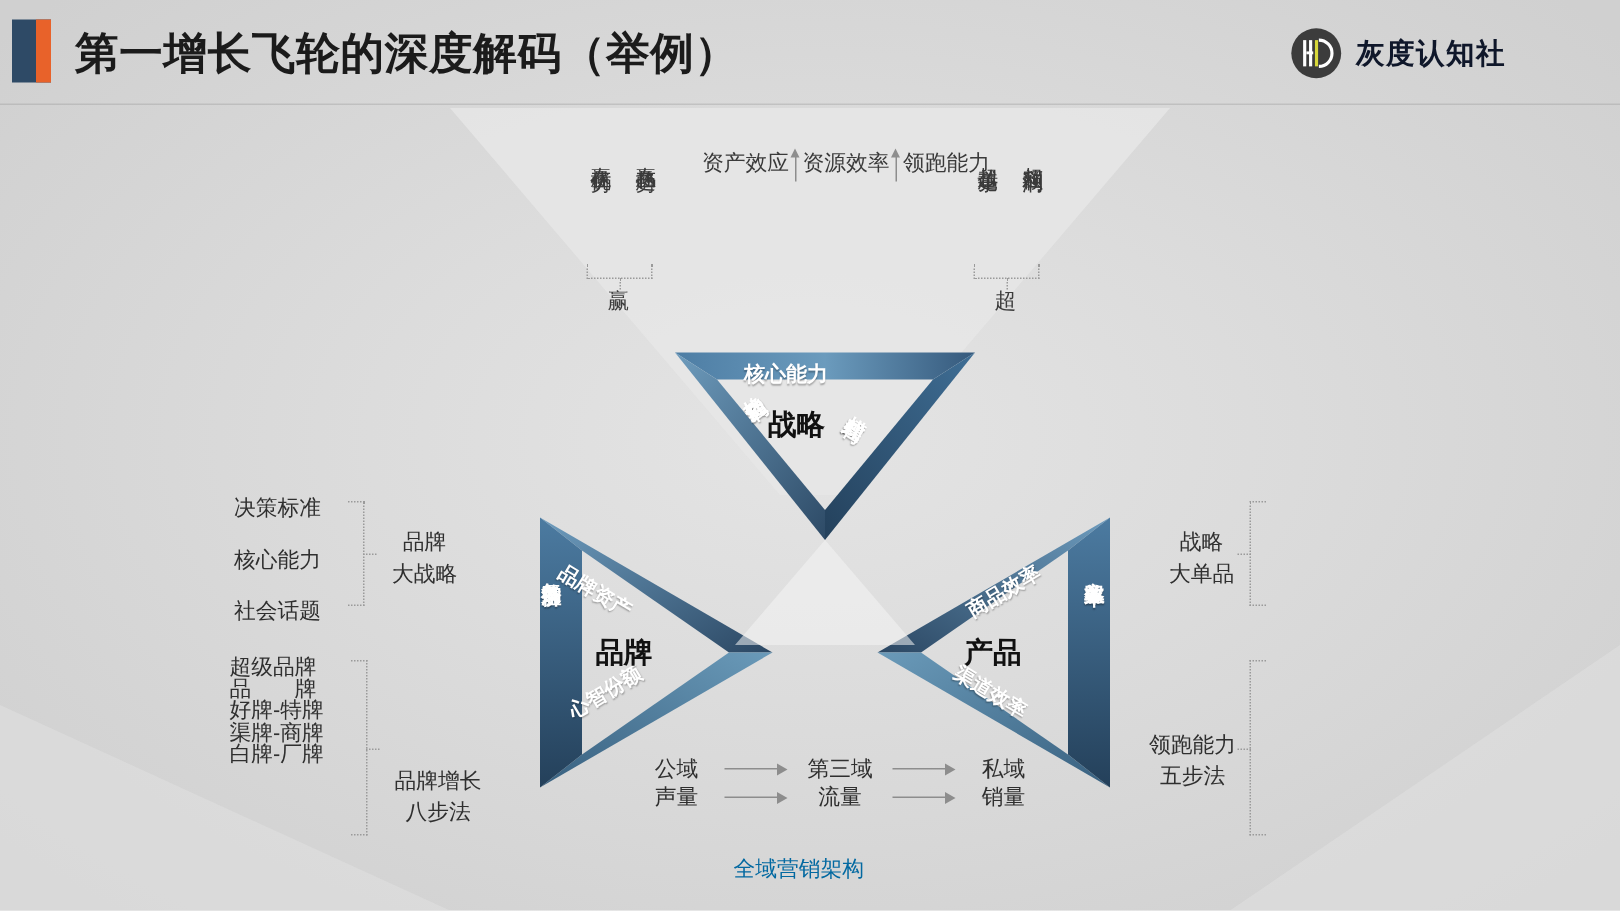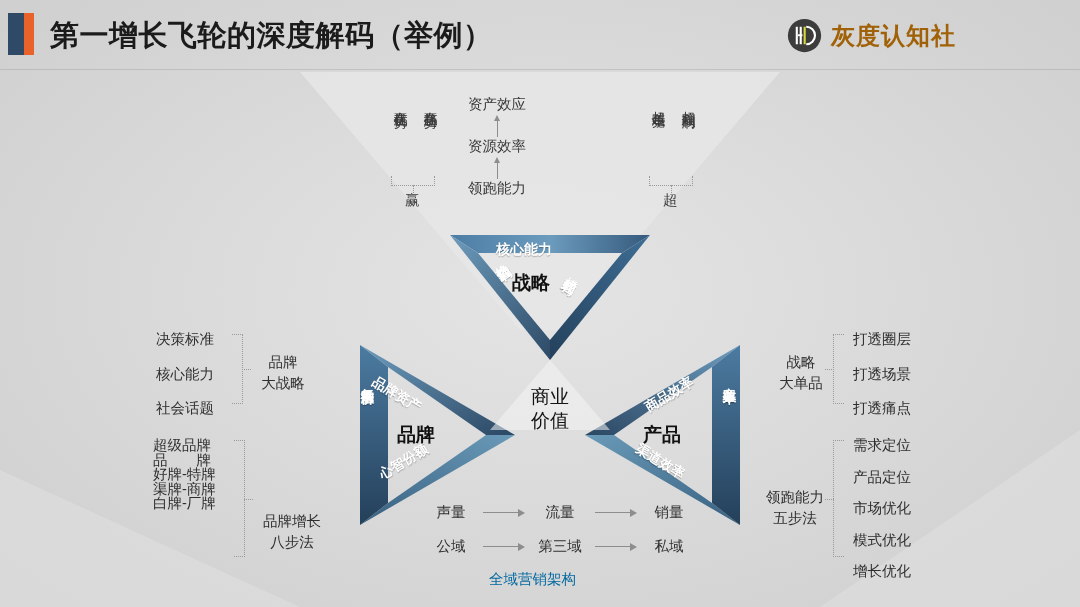--- a/index.html
+++ b/index.html
@@ -17,59 +17,59 @@
   
   .bg-sheen {
     position: absolute; inset: 0;
     background: radial-gradient(ellipse 700px 420px at 50% 48%, #e4e4e4 0%, #dcdcdc 42%, #d4d4d4 80%, #d0d0d0 100%);
     pointer-events: none;
   }
   .bg-funnel { position:absolute; inset:0; pointer-events:none; }
 
   
   .header {
-    position: absolute; left: 0; top: 0; width: 970px; height: 70px;
+    position: absolute; left: 0; top: 0; width: 970px; height: 70px; padding-left: 48px;
   }
   .accent-block {
     position: absolute; left: 8px; top: 13px; width: 26px; height: 42px;
     background: #2e4a66;
   }
   .accent-strip {
     position: absolute; left: 24px; top: 13px; width: 10px; height: 42px;
     background: #e8622a;
   }
   .title {
     position: absolute; left: 50px; top: 16px;
     font-size: 29px; font-weight: 700; color: #1b1b1b;
     letter-spacing: 0.5px; white-space: nowrap;
   }
   .header-rule {
     position: absolute; left: 0; top: 69px; width: 1080px; height: 1px;
     background: rgba(150,150,150,0.35);
   }
   .logo { position: absolute; right: 14px; top: 18px; display: flex; align-items: center; gap: 9px; }
   .logo-mark { width: 35px; height: 35px; }
-  .logo-text { font-size: 24px; color: #a16207; font-weight: 600; letter-spacing: 1px; white-space: nowrap; }
+  .logo-text { font-size: 19px; color: #0f172a; font-weight: 600; letter-spacing: 1px; white-space: nowrap; }
 
   
   .vtext {
     writing-mode: vertical-rl;
     text-orientation: upright;
     letter-spacing: 1px;
     white-space: nowrap;
   }
   .tiny-label { font-size: 13.5px; color: #3c3c3c; white-space: nowrap; }
 
   
   .top-region { position: absolute; left: 0; top: 86px; width: 1080px; height: 130px; }
   .vcol {
     position: absolute; font-size: 14px; color: #3a3a3a; font-weight: 500;
   }
   .topcol {
-    position: absolute; display: flex; flex-direction: column; align-items: center; gap: 0;
+    position: absolute; display: flex; flex-direction: row; align-items: center; gap: 0;
   }
   .topcol .cell { font-size: 14.5px; color: #3a3a3a; white-space: nowrap; line-height: 1.1; }
   .uparrow { width: 9px; height: 26px; position: relative; }
   .uparrow::before {
     content: ""; position: absolute; left: 4px; top: 6px; width: 1.3px; height: 18px; background: #8d8d8d;
   }
   .uparrow::after {
     content: ""; position: absolute; left: 1px; top: 2px;
     border-left: 3.5px solid transparent; border-right: 3.5px solid transparent;
     border-bottom: 6px solid #8d8d8d;
@@ -221,40 +221,28 @@
     <div class="item">白牌-厂牌</div>
   </div>
   <div class="bracket-v right-edge" style="left:234px; top:440px; width:10px; height:115px;">
       <span class="nub"></span>
     </div>
   <div class="side-title" style="left:253px; top:511px; width:78px;">
     <div>品牌增长</div>
     <div>八步法</div>
   </div>
 
-  <div class="side-list" style="left:853px; top:332px; gap:20px;">
-    <div class="item">打透圈层</div>
-    <div class="item">打透场景</div>
-    <div class="item">打透痛点</div>
-  </div>
   <div class="bracket-v left-edge" style="left:833px; top:334px; width:10px; height:68px;">
       <span class="nub"></span>
     </div>
   <div class="side-title" style="left:772px; top:352px; width:58px;">
     <div>战略</div>
     <div>大单品</div>
   </div>
 
-  <div class="side-list" style="left:853px; top:438px; gap:17px;">
-    <div class="item">需求定位</div>
-    <div class="item">产品定位</div>
-    <div class="item">市场优化</div>
-    <div class="item">模式优化</div>
-    <div class="item">增长优化</div>
-  </div>
   <div class="bracket-v left-edge" style="left:833px; top:440px; width:10px; height:115px;">
       <span class="nub"></span>
     </div>
   <div class="side-title" style="left:756px; top:487px; width:78px;">
     <div>领跑能力</div>
     <div>五步法</div>
   </div>
 
   <div class="diagram">
     <svg width="500" height="320" viewBox="0 0 500 320">
@@ -321,37 +309,33 @@
     <div class="edge-label" style="left:78px; top:148px; font-size:13.5px; transform:rotate(31deg); transform-origin:left top;">品牌资产</div>
     <div class="edge-label vtext" style="left:58px; top:152px; font-size:13.5px;">复购溢价</div>
     <div class="edge-label" style="left:76px; top:243px; font-size:13.5px; transform:rotate(-31deg); transform-origin:left top;">心智份额</div>
     <div class="tri-label" style="left:97px; top:197px; font-size:19px;">品牌</div>
 
     <div class="edge-label" style="left:334px; top:148px; font-size:13.5px; transform:rotate(-31deg); transform-origin:right top;">商品效率</div>
     <div class="edge-label vtext" style="left:420px; top:152px; font-size:13.5px;">客单效率</div>
     <div class="edge-label" style="left:334px; top:243px; font-size:13.5px; transform:rotate(31deg); transform-origin:right top;">渠道效率</div>
     <div class="tri-label" style="left:343px; top:197px; font-size:19px;">产品</div>
 
-    <div class="center-label" style="left:211px; top:160px; width:78px;">
-      <div>商业</div>
-      <div>价值</div>
-    </div>
   </div>
 
   <div class="flow" style="left:428px; top:503px;">
+    <div class="flow-row">
+      <div class="flow-cell" style="width:46px;">公域</div>
+      <div class="arrow-r" style="width:42px; margin:0 9px;"></div>
+      <div class="flow-cell" style="width:52px;">第三域</div>
+      <div class="arrow-r" style="width:42px; margin:0 9px;"></div>
+      <div class="flow-cell" style="width:46px;">私域</div>
+    </div>
     <div class="flow-row" style="margin-bottom:15px;">
       <div class="flow-cell" style="width:46px;">声量</div>
       <div class="arrow-r" style="width:42px; margin:0 9px;"></div>
       <div class="flow-cell" style="width:52px;">流量</div>
       <div class="arrow-r" style="width:42px; margin:0 9px;"></div>
       <div class="flow-cell" style="width:46px;">销量</div>
     </div>
-    <div class="flow-row">
-      <div class="flow-cell" style="width:46px;">公域</div>
-      <div class="arrow-r" style="width:42px; margin:0 9px;"></div>
-      <div class="flow-cell" style="width:52px;">第三域</div>
-      <div class="arrow-r" style="width:42px; margin:0 9px;"></div>
-      <div class="flow-cell" style="width:46px;">私域</div>
-    </div>
   </div>
   <div class="flow-caption" style="left:489px; top:570px;">全域营销架构</div>
 
 </div>
 
 </body></html>

